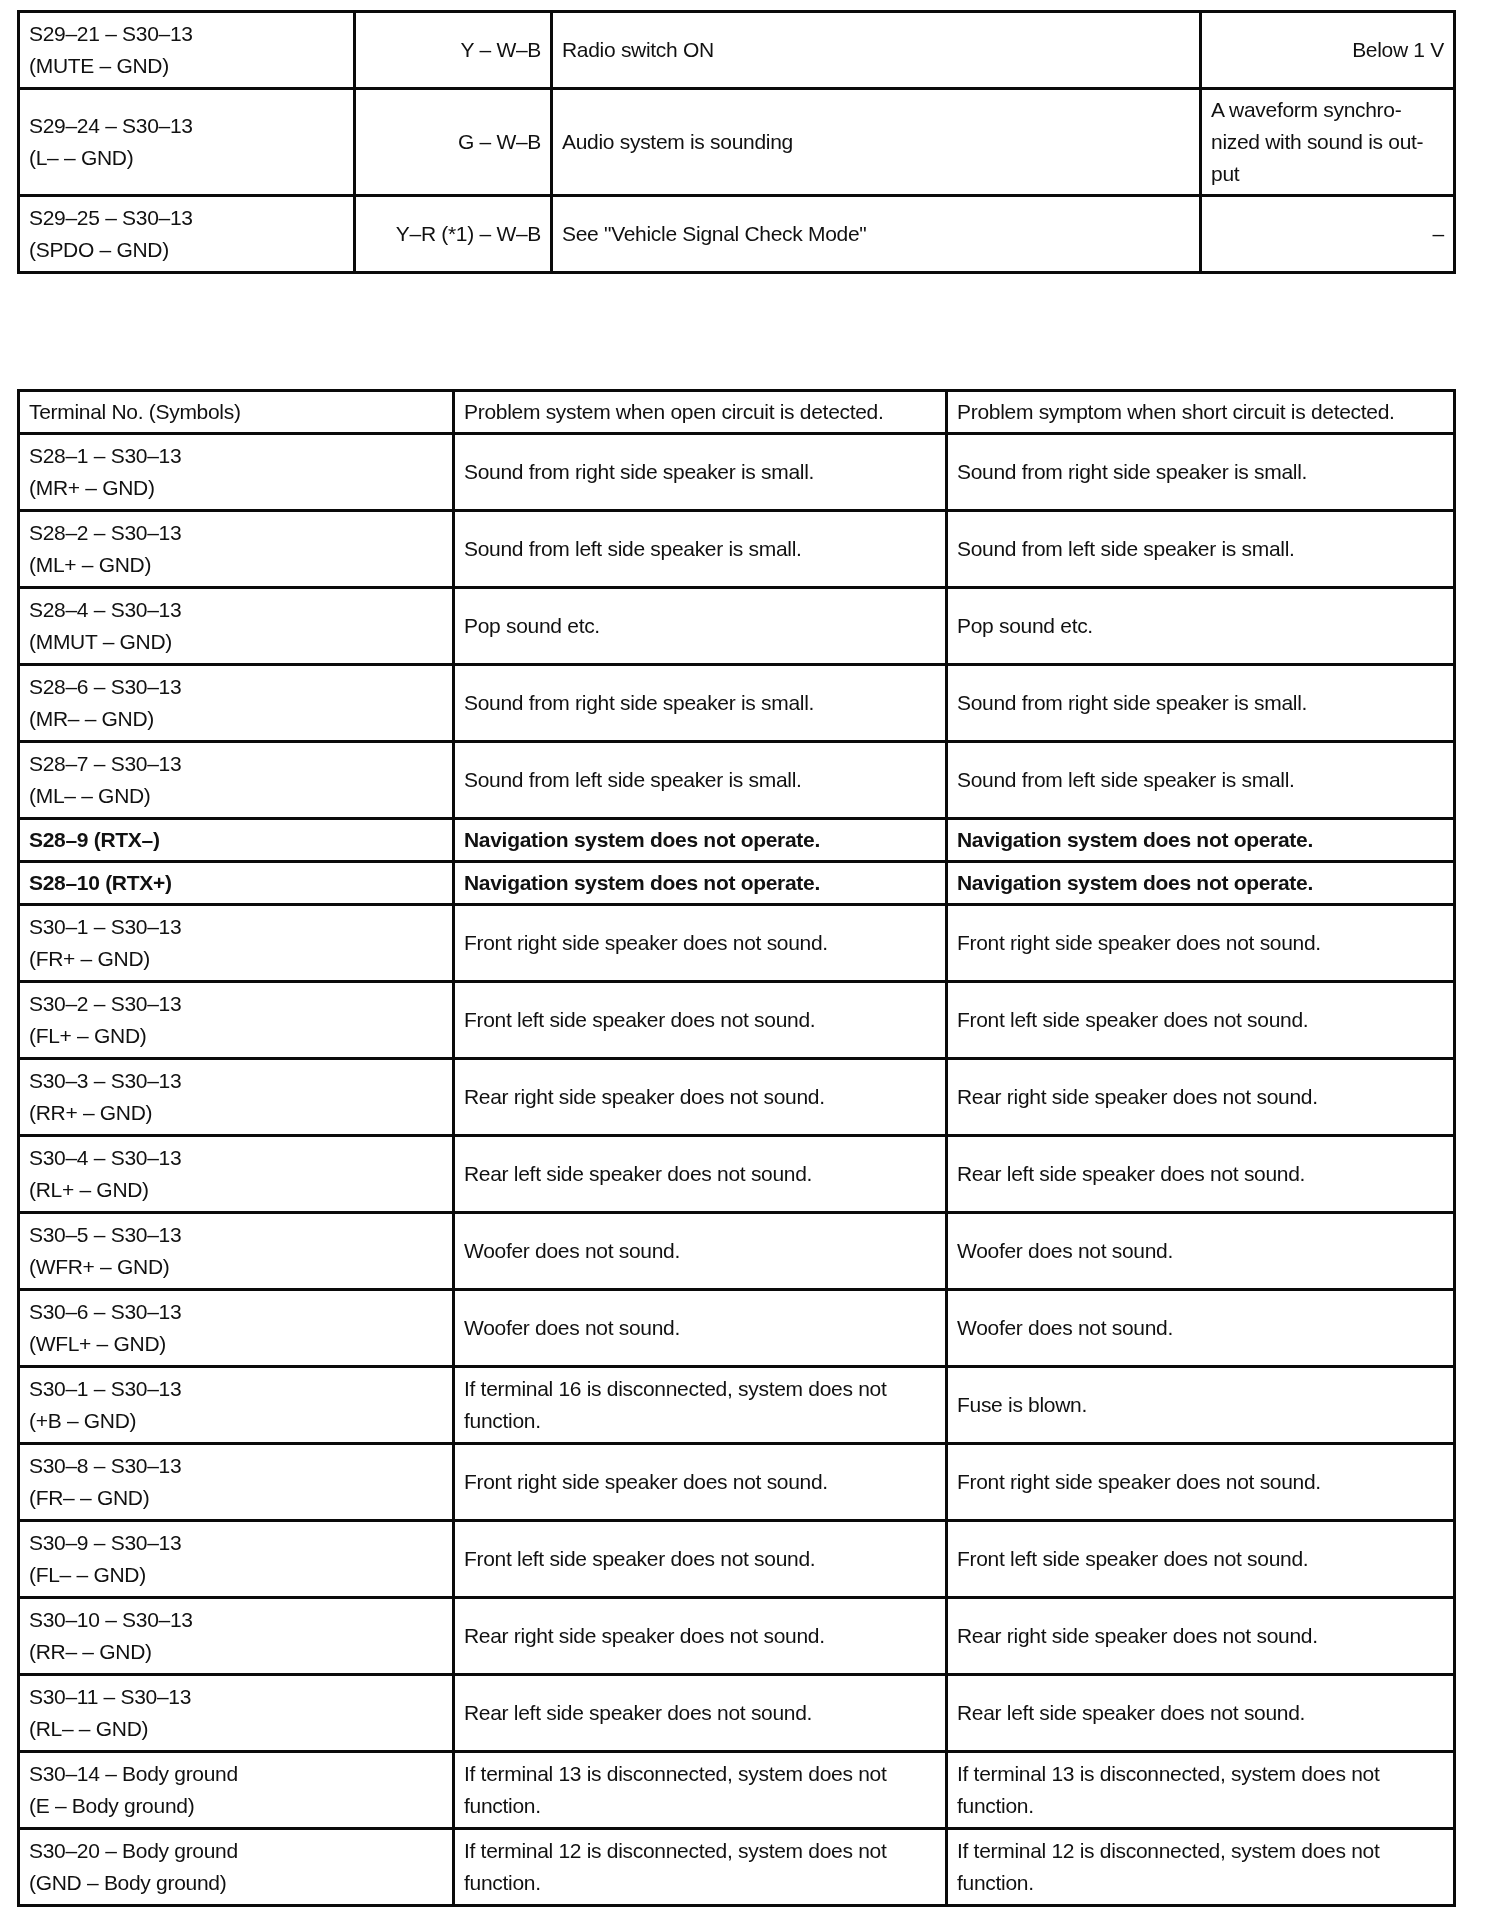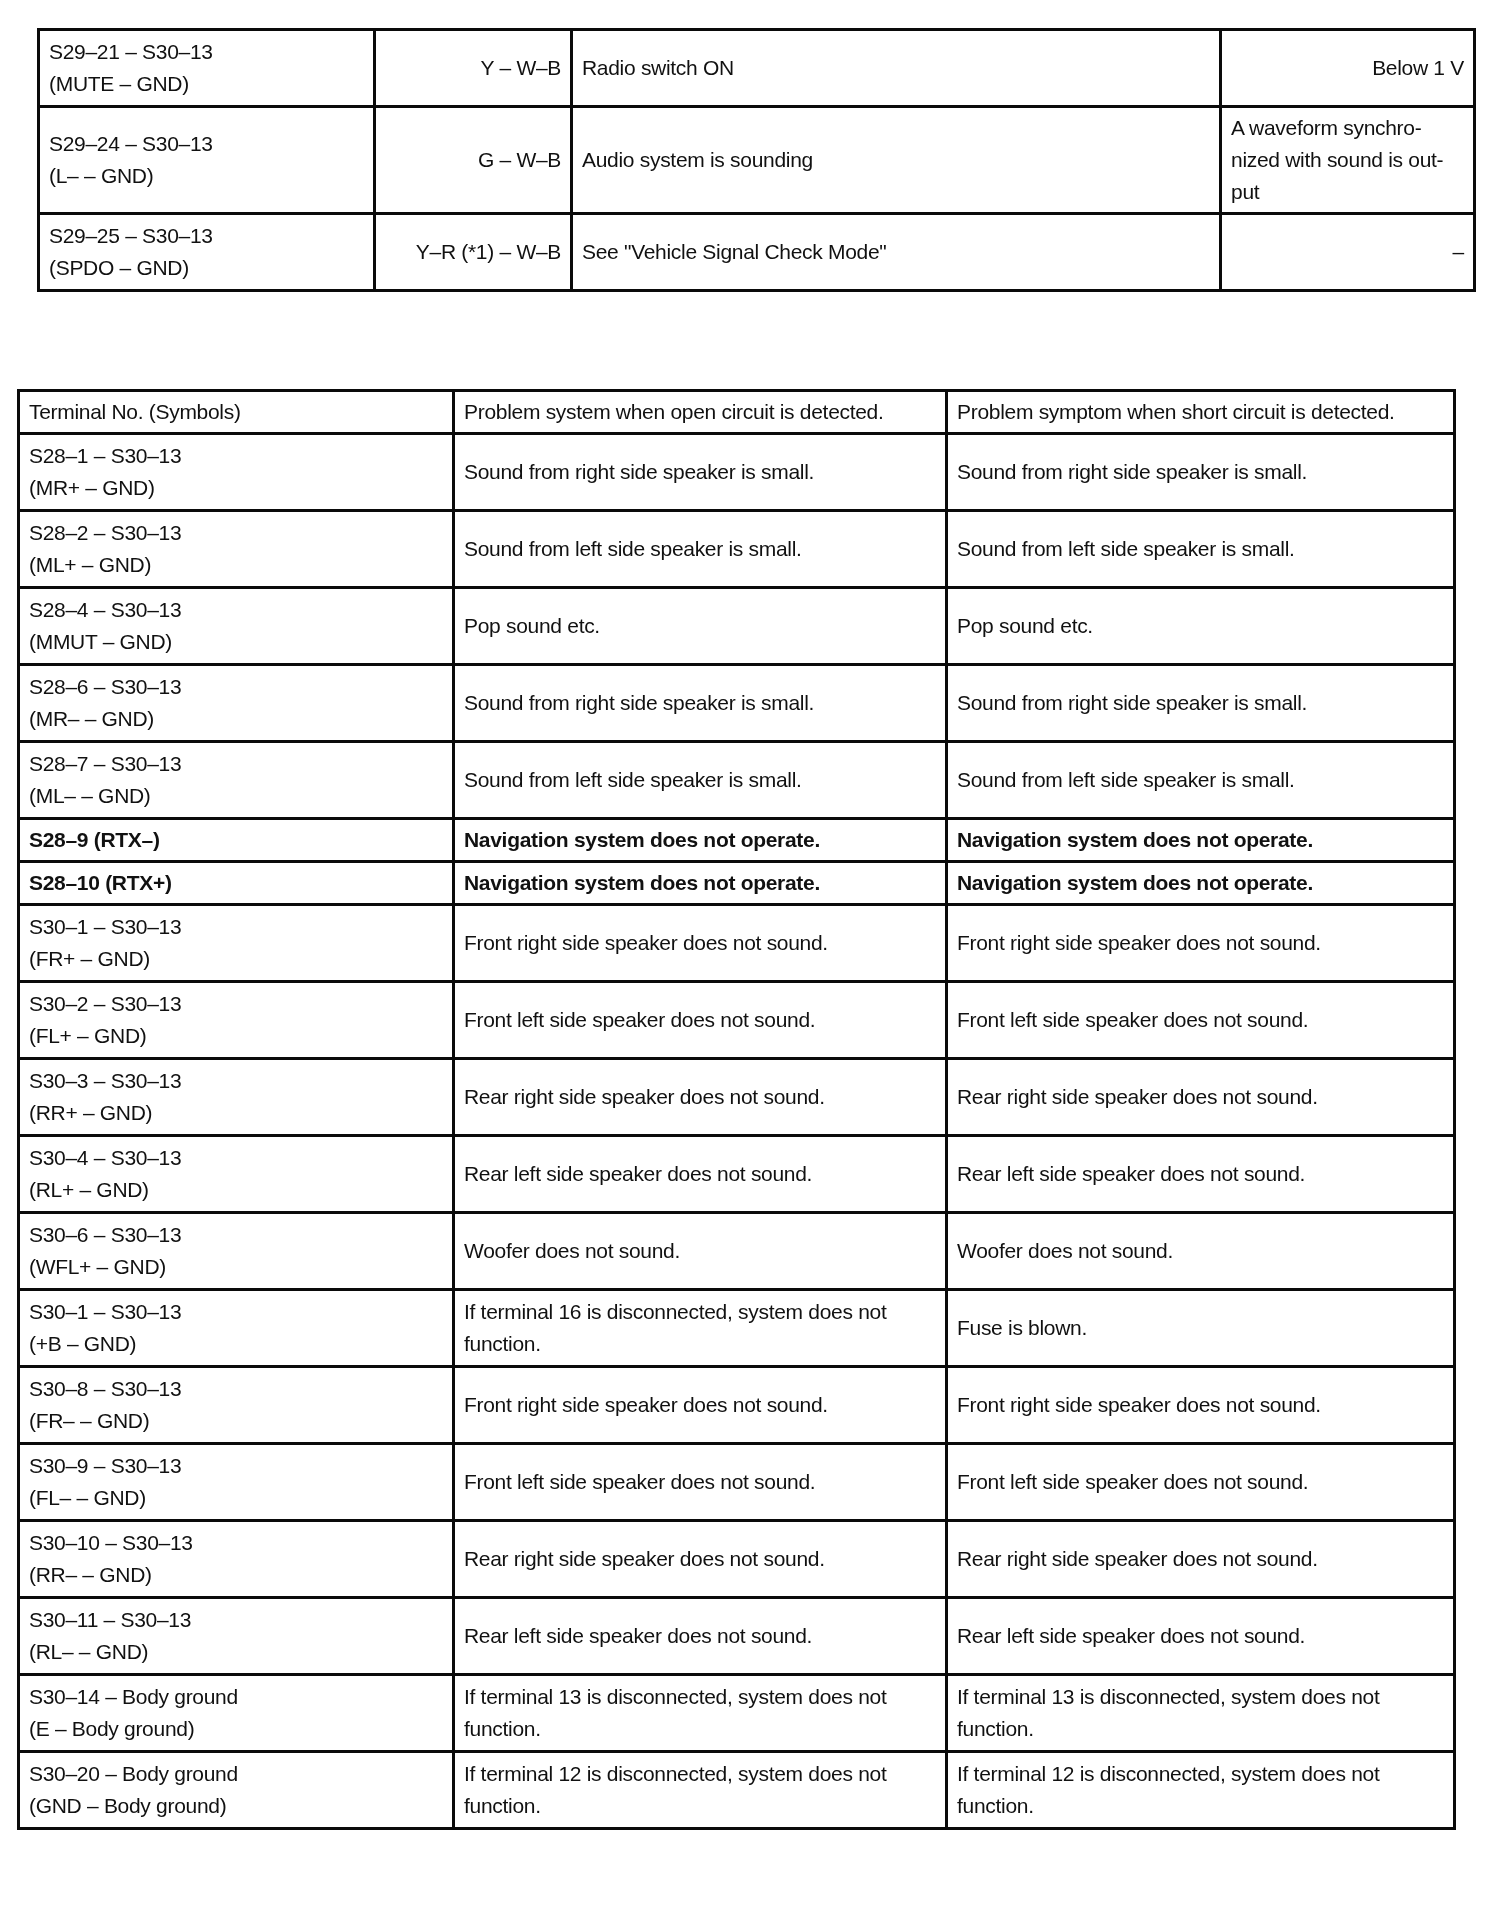--- a/index.html
+++ b/index.html
@@ -3,21 +3,21 @@
 <meta charset="utf-8">
 <style>
   html, body { margin: 0; padding: 0; background: #ffffff; }
   body { width: 1504px; height: 1912px; position: relative; overflow: hidden;
          font-family: "Liberation Sans", "DejaVu Sans", sans-serif; color: #111; }
   table { position: absolute; border-collapse: collapse; table-layout: fixed; }
   td, th { border: 3px solid #0a0a0a; font-weight: normal; font-size: 21px;
            line-height: 32px; vertical-align: middle; padding: 2px 9px; text-align: left;
            letter-spacing: -0.3px; }
   .center { text-align: right; }
-  #tbl-top { left: 17px; top: 28px; width: 1436px; margin-left: 20px; }
+  #tbl-top { left: 17px; top: 10px; width: 1436px; }
   #tbl-top td { height: 70px; }
   #tbl-top tr.r3 td { height: 100px; }
   #tbl-main { left: 17px; top: 389px; width: 1436px; }
   #tbl-main th { height: 36px; line-height: 30px; }
   #tbl-main td { height: 70px; }
   #tbl-main tr.single td { height: 36px; font-weight: bold; }
   .line { display: block; }
 </style>
 </head>
 <body>
@@ -166,20 +166,28 @@
 
   <tr>
     <td>
           <span class="line">S30–4 – S30–13</span>
           <span class="line">(RL+ – GND)</span>
         </td>
     <td>Rear left side speaker does not sound.</td>
     <td>Rear left side speaker does not sound.</td>
   </tr>
 
+  <tr>
+    <td>
+          <span class="line">S30–5 – S30–13</span>
+          <span class="line">(WFR+ – GND)</span>
+        </td>
+    <td>Woofer does not sound.</td>
+    <td>Woofer does not sound.</td>
+  </tr>
 
   <tr>
     <td>
           <span class="line">S30–6 – S30–13</span>
           <span class="line">(WFL+ – GND)</span>
         </td>
     <td>Woofer does not sound.</td>
     <td>Woofer does not sound.</td>
   </tr>
 

